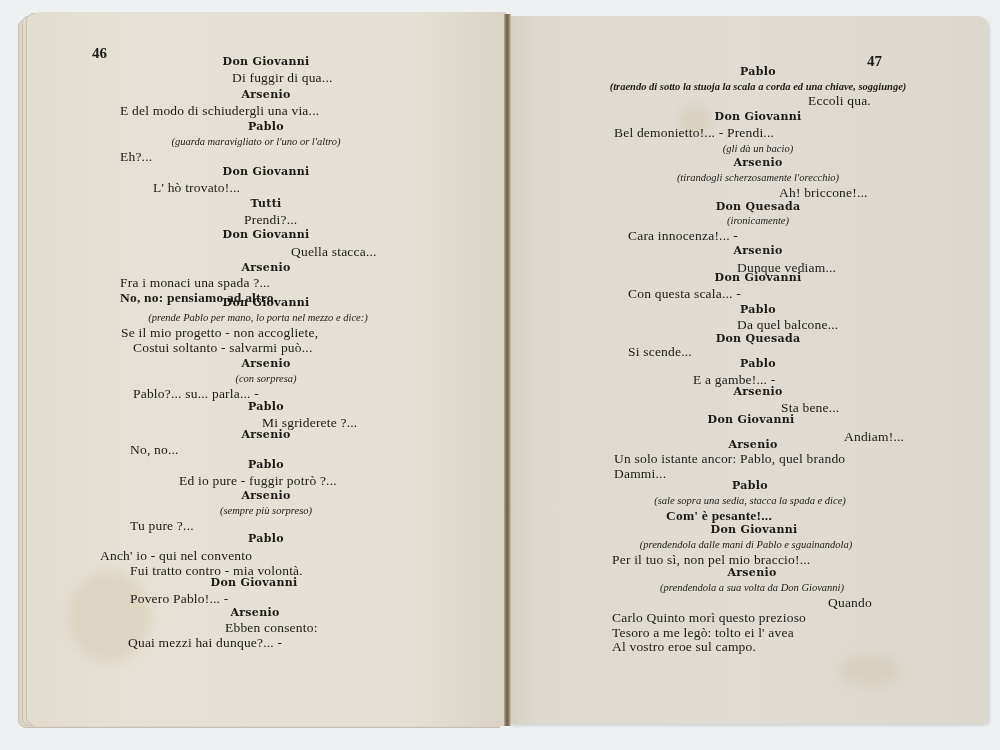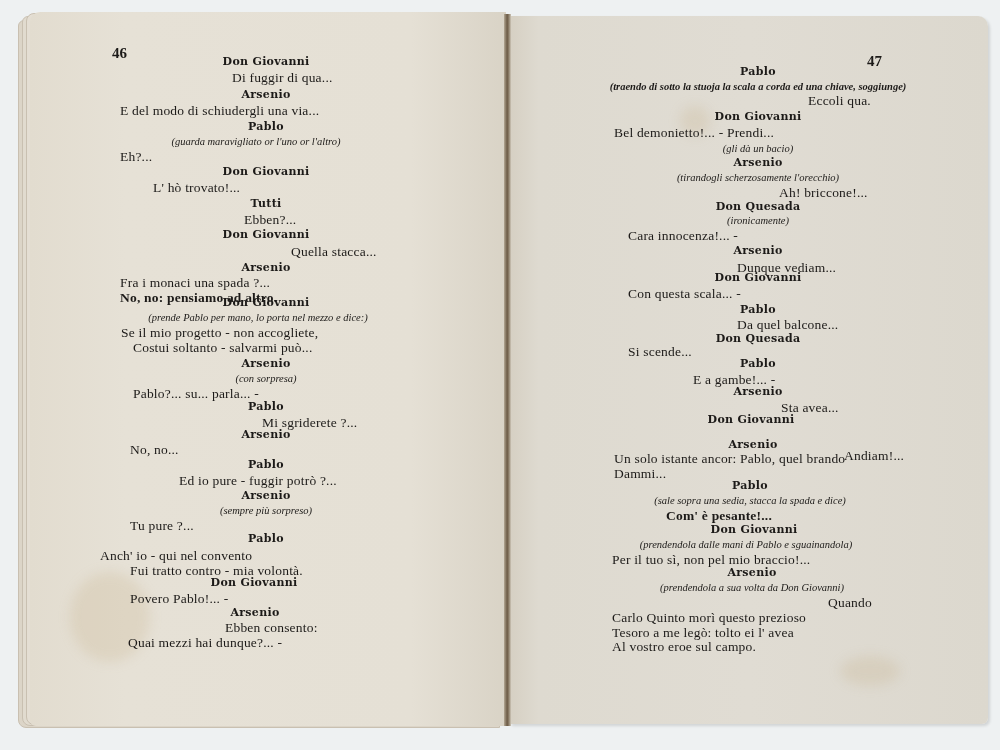--- a/index.html
+++ b/index.html
@@ -69,35 +69,35 @@
 
   <div class="page left">
     <div class="stain" style="left:40px;top:560px;width:80px;height:90px;"></div>
   </div>
   <div class="page right">
     <div class="stain" style="left:330px;top:640px;width:60px;height:30px;"></div>
     <div class="stain" style="left:170px;top:90px;width:30px;height:30px;"></div>
   </div>
   <div class="gutter"></div>
 
-  <div class="pnum" style="left:92px;top:45px;margin-left:20px;">46</div>
+  <div class="pnum" style="left:92px;top:45px;">46</div>
   <div class="pnum" style="left:867px;top:53px;">47</div>
 
   <div id="left-lines">
       <div class="speaker" style="left: 266px; top: 55px;">Don Giovanni</div>
       <div class="line" style="left: 232px; top: 70px;">Di fuggir di qua...</div>
       <div class="speaker" style="left: 266px; top: 88px;">Arsenio</div>
       <div class="line" style="left: 120px; top: 103px;">E del modo di schiudergli una via...</div>
       <div class="speaker" style="left: 266px; top: 120px;">Pablo</div>
       <div class="dir" style="left: 256px; top: 135px;">(guarda maravigliato or l'uno or l'altro)</div>
       <div class="line" style="left: 120px; top: 149px;">Eh?...</div>
       <div class="speaker" style="left: 266px; top: 165px;">Don Giovanni</div>
       <div class="line" style="left: 153px; top: 180px;">L' hò trovato!...</div>
       <div class="speaker" style="left: 266px; top: 197px;">Tutti</div>
-      <div class="line" style="left: 244px; top: 212px;">Ebben?...</div>
+      <div class="line" style="left: 244px; top: 212px;">Prendi?...</div>
       <div class="speaker" style="left: 266px; top: 228px;">Don Giovanni</div>
       <div class="line" style="left: 291px; top: 244px;">Quella stacca...</div>
       <div class="speaker" style="left: 266px; top: 261px;">Arsenio</div>
       <div class="line" style="left: 120px; top: 275px;">Fra i monaci una spada ?...</div>
       <div class="line" style="left: 120px; top: 290px; font-weight: bold;">No, no: pensiamo ad altro.</div>
       <div class="speaker" style="left: 266px; top: 296px;">Don Giovanni</div>
       <div class="dir" style="left: 258px; top: 311px;">(prende Pablo per mano, lo porta nel mezzo e dice:)</div>
       <div class="line" style="left: 121px; top: 325px;">Se il mio progetto - non accogliete,</div>
       <div class="line" style="left: 133px; top: 340px;">Costui soltanto - salvarmi può...</div>
       <div class="speaker" style="left: 266px; top: 357px;">Arsenio</div>
@@ -138,23 +138,23 @@
       <div class="line" style="left: 737px; top: 260px;">Dunque vediam...</div>
       <div class="speaker" style="left: 758px; top: 271px;">Don Giovanni</div>
       <div class="line" style="left: 628px; top: 286px;">Con questa scala... -</div>
       <div class="speaker" style="left: 758px; top: 303px;">Pablo</div>
       <div class="line" style="left: 737px; top: 317px;">Da quel balcone...</div>
       <div class="speaker" style="left: 758px; top: 332px;">Don Quesada</div>
       <div class="line" style="left: 628px; top: 344px;">Si scende...</div>
       <div class="speaker" style="left: 758px; top: 357px;">Pablo</div>
       <div class="line" style="left: 693px; top: 372px;">E a gambe!... -</div>
       <div class="speaker" style="left: 758px; top: 385px;">Arsenio</div>
-      <div class="line" style="left: 781px; top: 400px;">Sta avea...</div>
+      <div class="line" style="left: 781px; top: 400px;">Sta bene...</div>
       <div class="speaker" style="left: 751px; top: 413px;">Don Giovanni</div>
-      <div class="line" style="left: 844px; top: 448px; font-family: Liberation Serif, serif;">Andiam!...</div>
+      <div class="line" style="left: 844px; top: 429px; font-family: Liberation Serif, serif;">Andiam!...</div>
       <div class="speaker" style="left: 753px; top: 438px;">Arsenio</div>
       <div class="line" style="left: 614px; top: 451px;">Un solo istante ancor: Pablo, quel brando</div>
       <div class="line" style="left: 614px; top: 466px;">Dammi...</div>
       <div class="speaker" style="left: 750px; top: 479px;">Pablo</div>
       <div class="dir" style="left: 750px; top: 494px;">(sale sopra una sedia, stacca la spada e dice)</div>
       <div class="line" style="left: 666px; top: 508px; font-weight: bold;">Com' è pesante!...</div>
       <div class="speaker" style="left: 754px; top: 523px;">Don Giovanni</div>
       <div class="dir" style="left: 746px; top: 538px;">(prendendola dalle mani di Pablo e sguainandola)</div>
       <div class="line" style="left: 612px; top: 552px;">Per il tuo sì, non pel mio braccio!...</div>
       <div class="speaker" style="left: 752px; top: 566px;">Arsenio</div>

